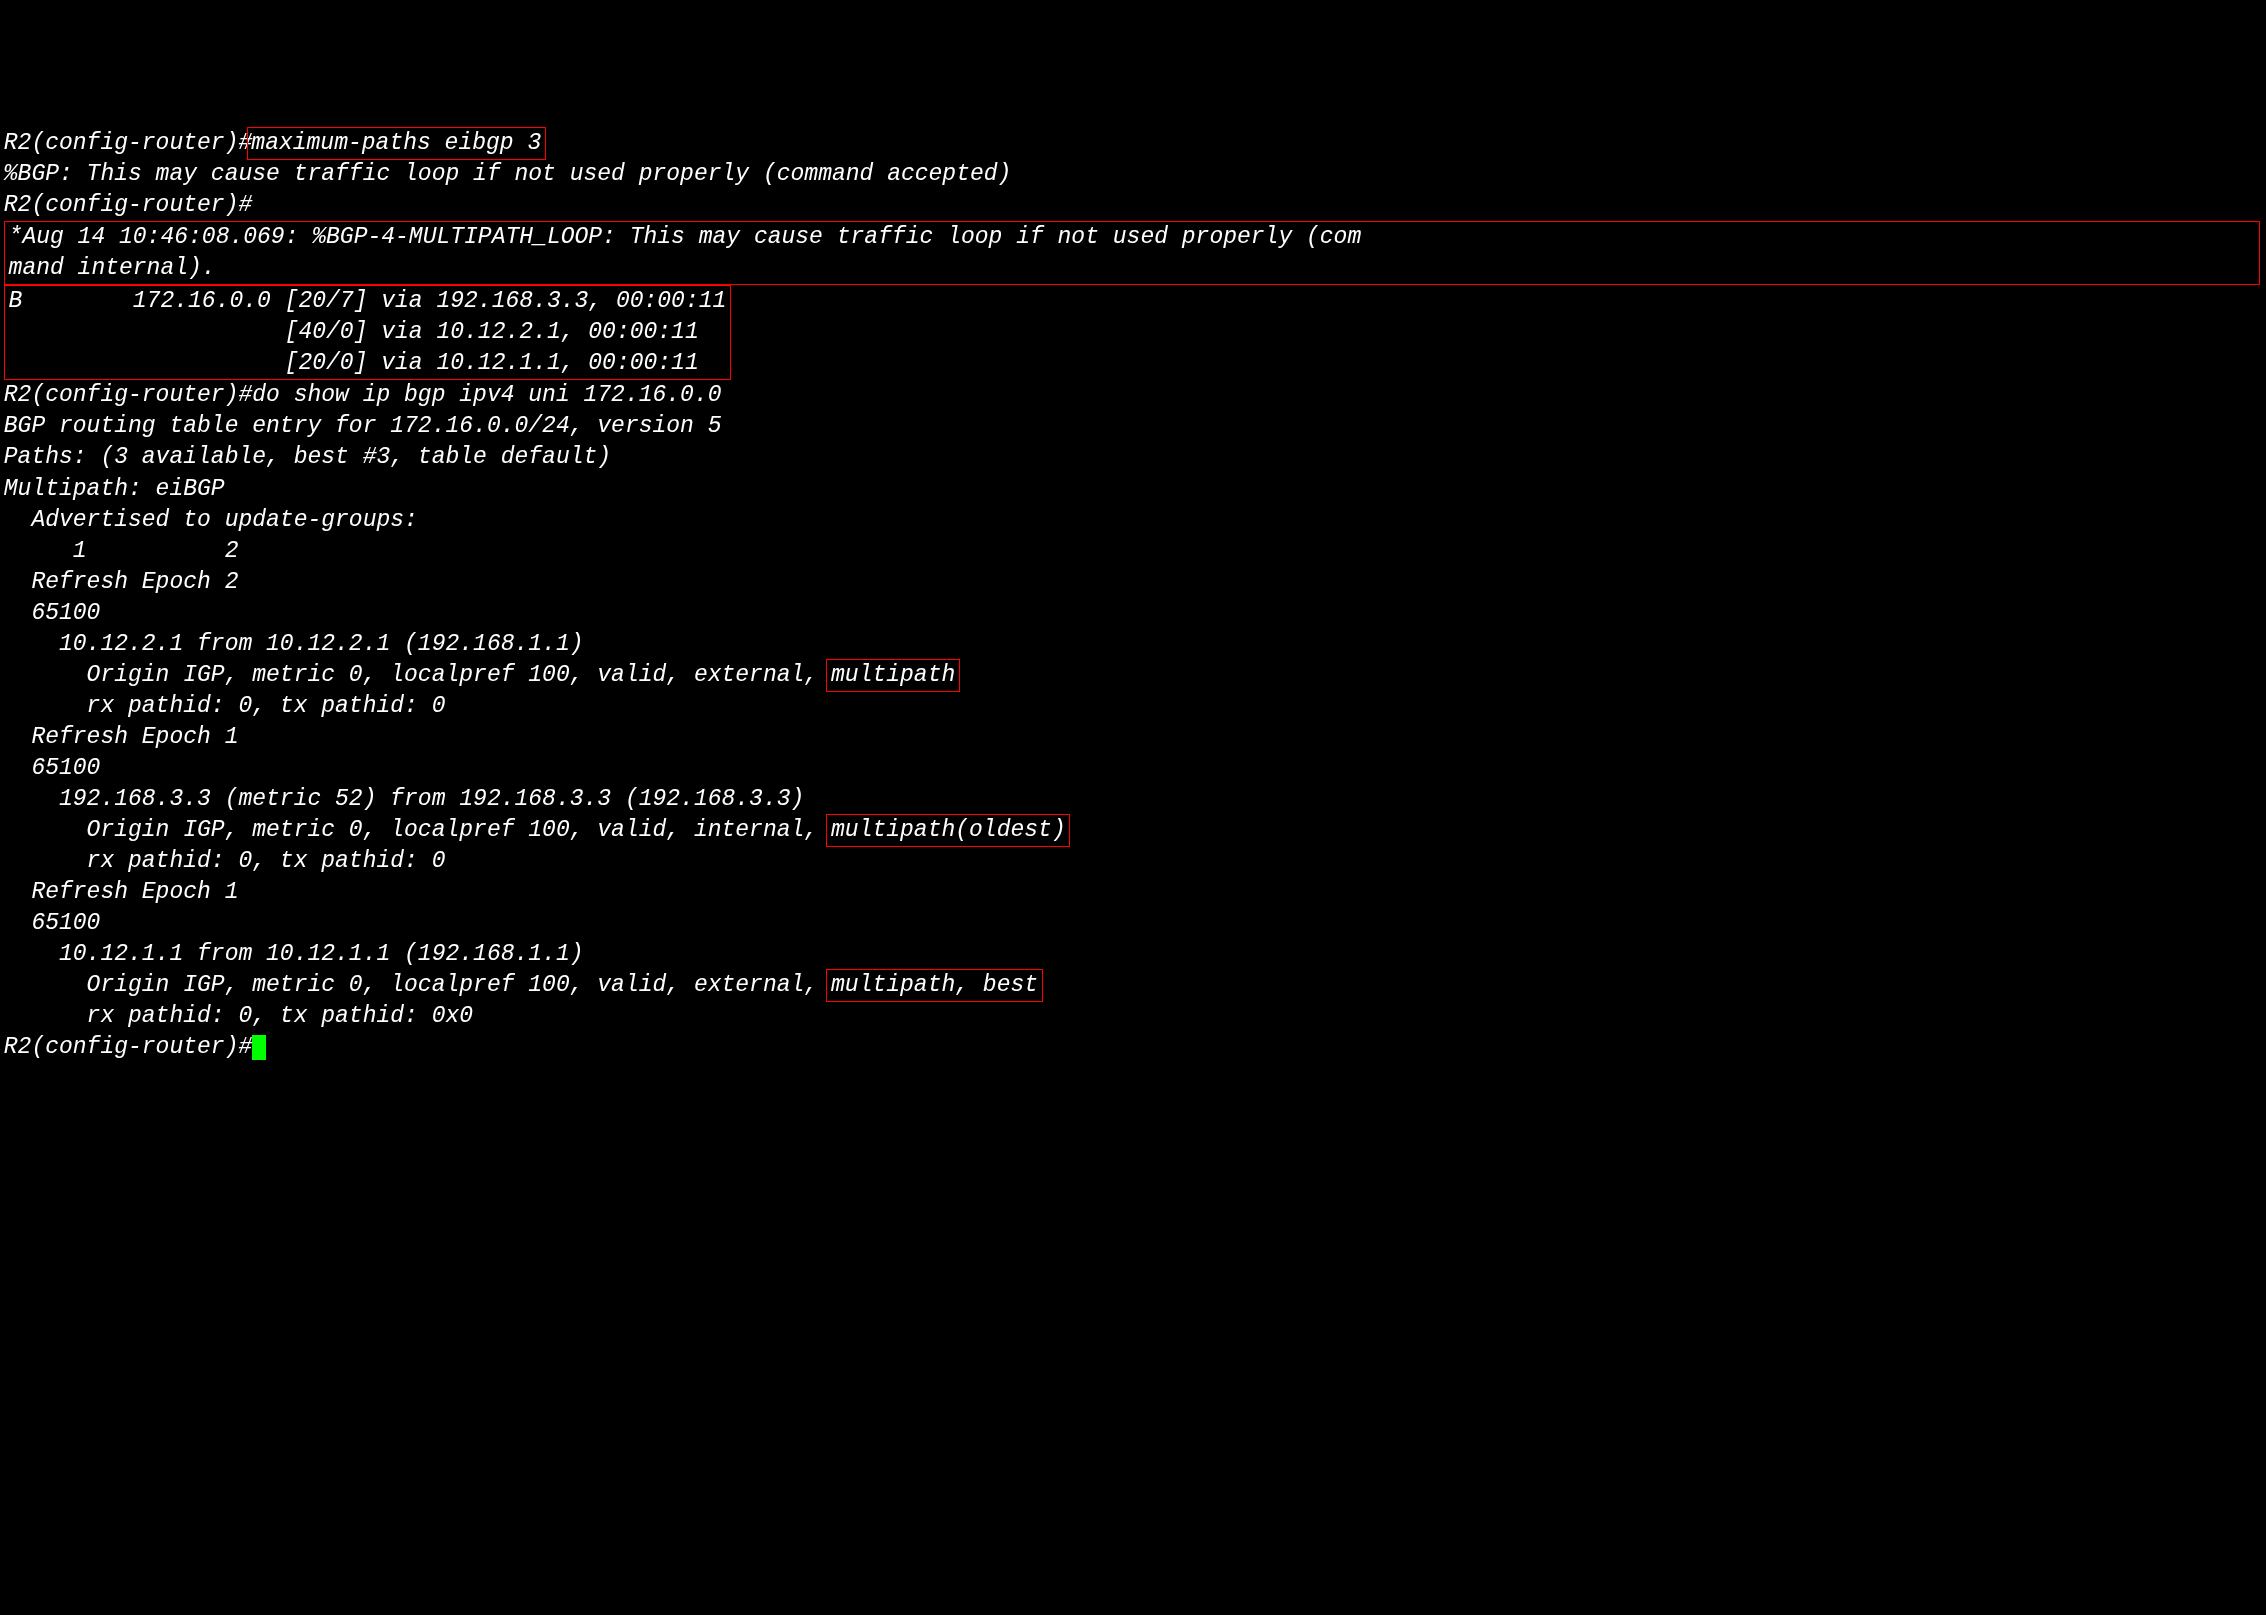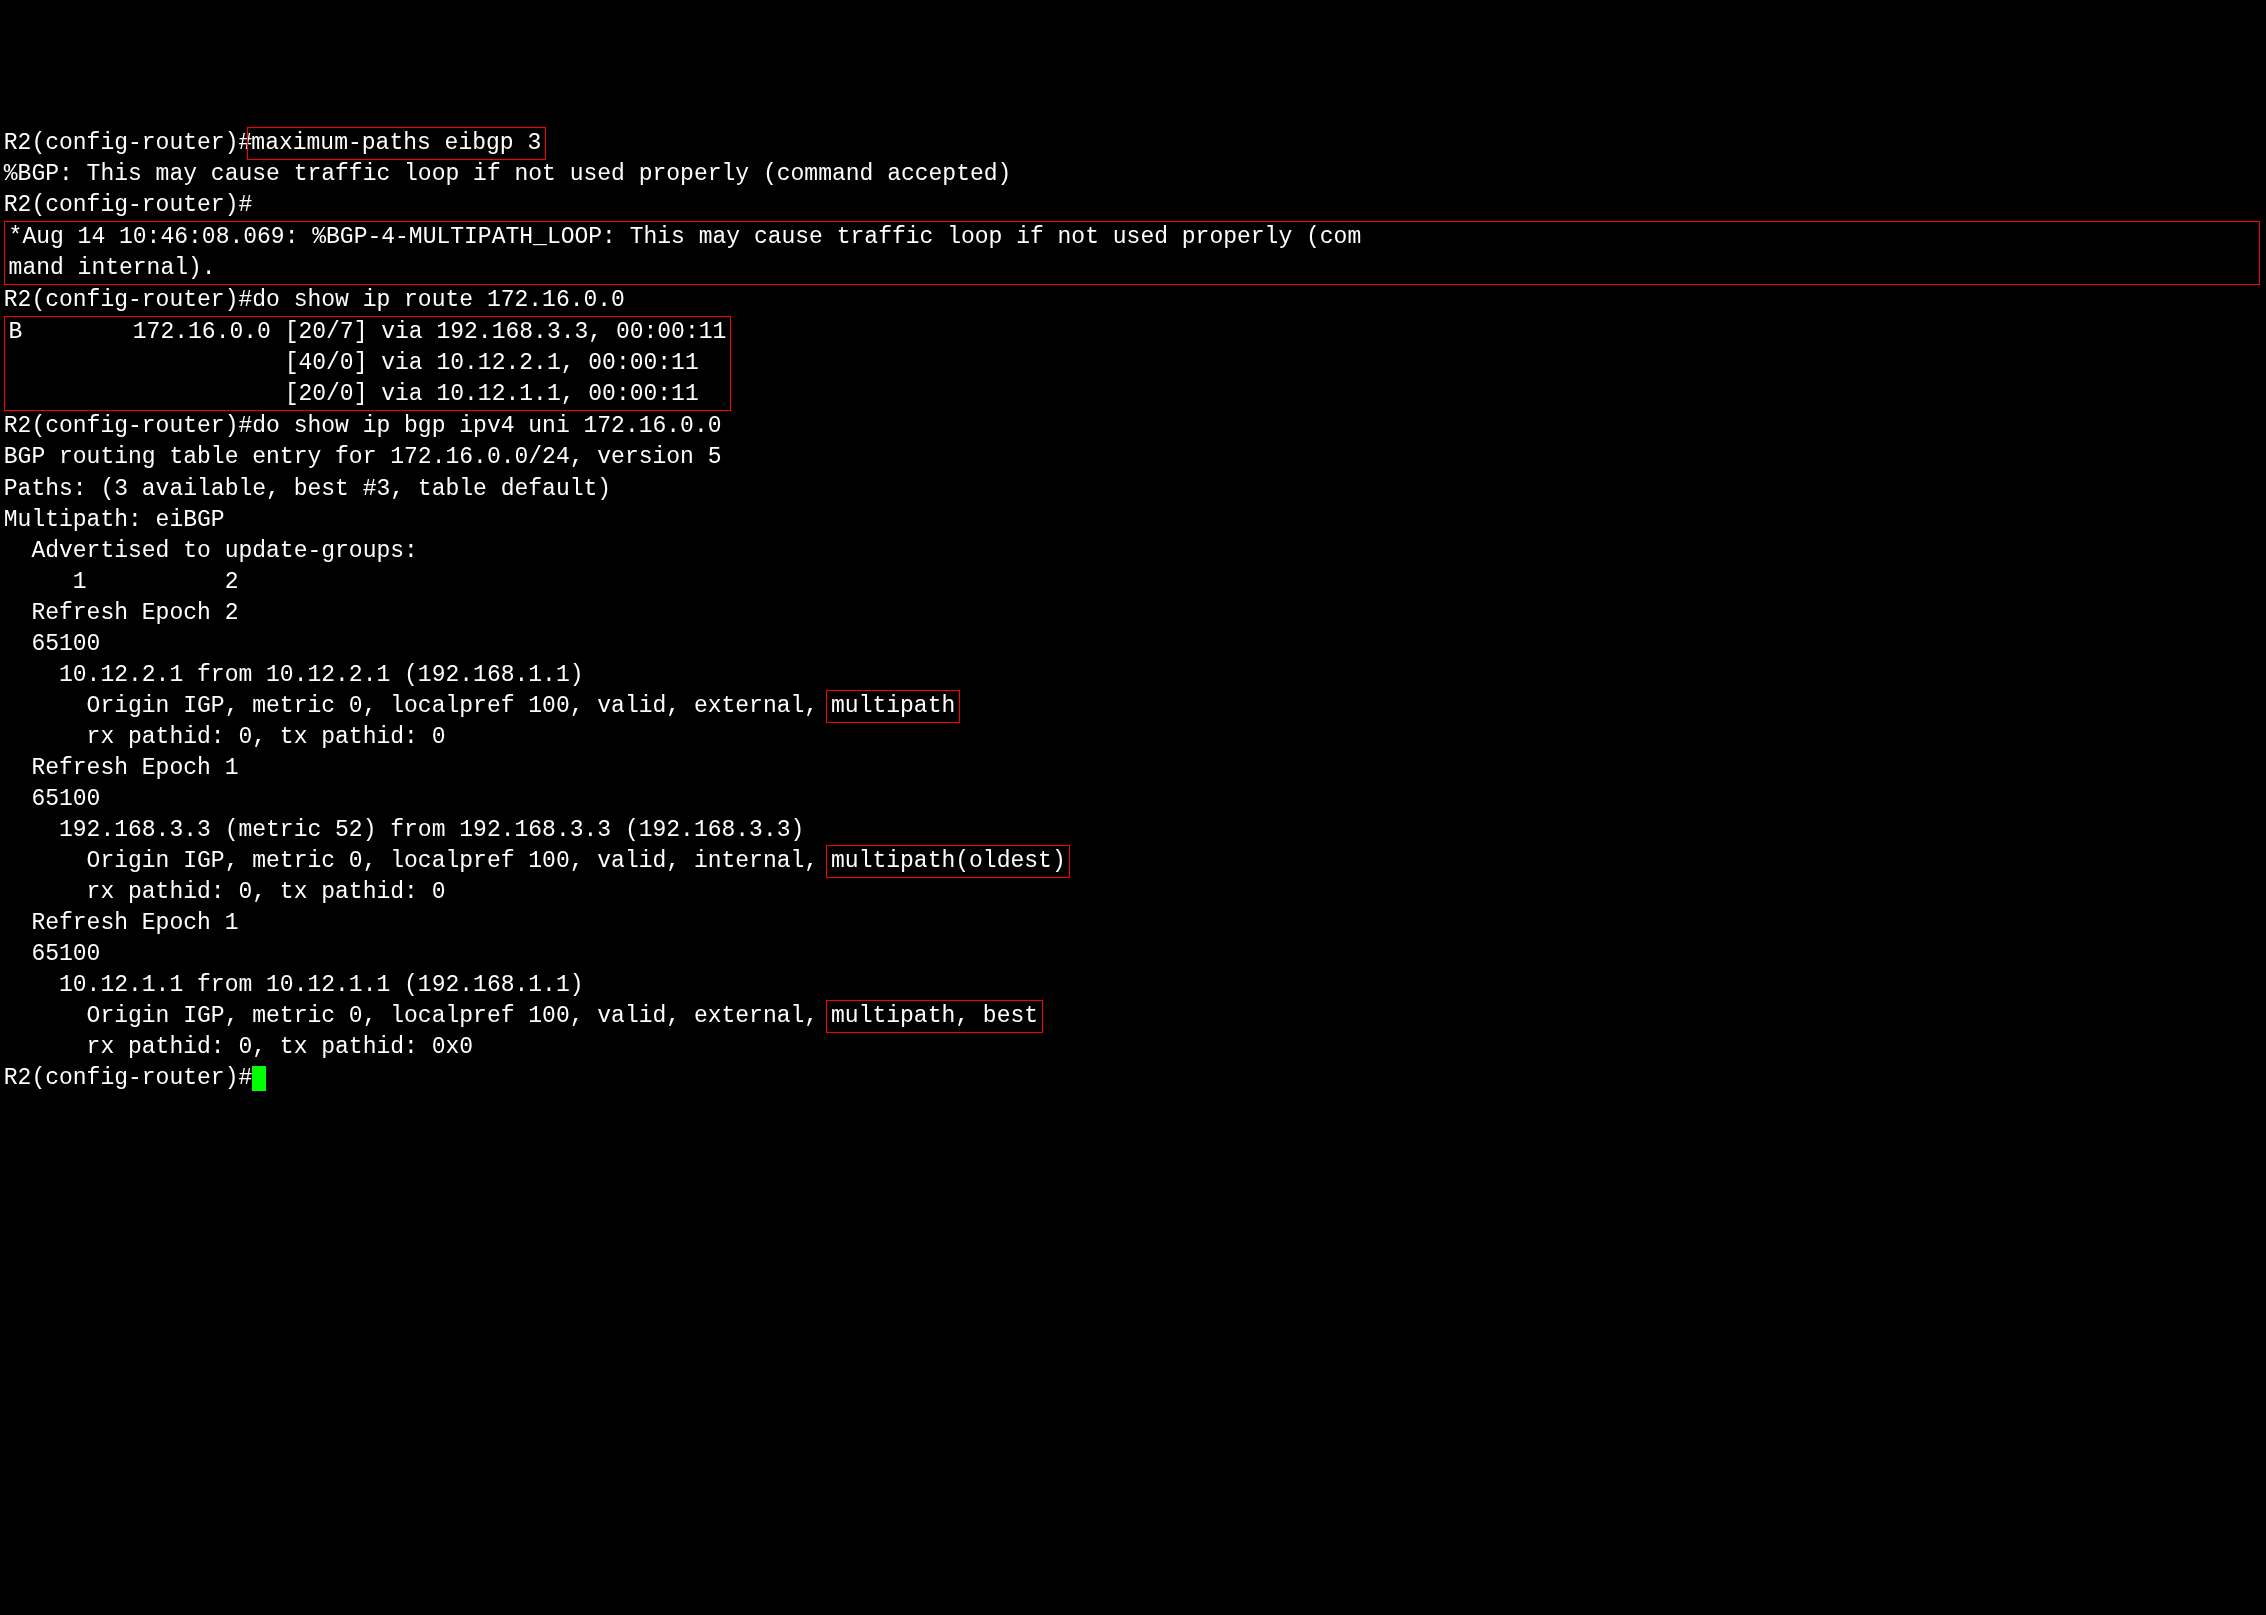--- a/index.html
+++ b/index.html
@@ -21,32 +21,33 @@
     .cursor {
       background-color: #00ff00;
       display: inline-block;
       width: 13.3px;
       height: 25px;
       vertical-align: text-bottom;
     }
     .line {
       display: block;
       min-height: 1.35em;
+      font-style: italic;
     }
     .multiline-box {
       border: 1.9px solid #ff0000;
       display: inline-block;
       padding: 0 3.8px;
     }
   </style>
 </head>
 <body>
 
 
 
 <div><span class="line"><span>R2(config-router)#</span><span class="highlight-box">maximum-paths eibgp 3</span></span><span class="line">%BGP: This may cause traffic loop if not used properly (command accepted)</span><span class="line">R2(config-router)#</span><span class="line"><span class="multiline-box" style="width:calc(100% - 11.4px);"><span>*Aug 14 10:46:08.069: %BGP-4-MULTIPATH_LOOP: This may cause traffic loop if not used properly (com</span>
-<span>mand internal).</span></span></span><span class="line">R2(config-router)#do show ip route 172.16.0.0</span><span class="line"><span class="multiline-box"><span>B        172.16.0.0 [20/7] via 192.168.3.3, 00:00:11</span>
+<span>mand internal).</span></span></span><span class="line"><span class="multiline-box"><span>B        172.16.0.0 [20/7] via 192.168.3.3, 00:00:11</span>
 <span>                    [40/0] via 10.12.2.1, 00:00:11</span>
 <span>                    [20/0] via 10.12.1.1, 00:00:11</span></span></span><span class="line">R2(config-router)#do show ip bgp ipv4 uni 172.16.0.0</span><span class="line">BGP routing table entry for 172.16.0.0/24, version 5</span><span class="line">Paths: (3 available, best #3, table default)</span><span class="line">Multipath: eiBGP</span><span class="line">  Advertised to update-groups:</span><span class="line">     1          2</span><span class="line">  Refresh Epoch 2</span><span class="line">  65100</span><span class="line">    10.12.2.1 from 10.12.2.1 (192.168.1.1)</span><span class="line"><span>      Origin IGP, metric 0, localpref 100, valid, external, </span><span class="highlight-box">multipath</span></span><span class="line">      rx pathid: 0, tx pathid: 0</span><span class="line">  Refresh Epoch 1</span><span class="line">  65100</span><span class="line">    192.168.3.3 (metric 52) from 192.168.3.3 (192.168.3.3)</span><span class="line"><span>      Origin IGP, metric 0, localpref 100, valid, internal, </span><span class="highlight-box">multipath(oldest)</span></span><span class="line">      rx pathid: 0, tx pathid: 0</span><span class="line">  Refresh Epoch 1</span><span class="line">  65100</span><span class="line">    10.12.1.1 from 10.12.1.1 (192.168.1.1)</span><span class="line"><span>      Origin IGP, metric 0, localpref 100, valid, external, </span><span class="highlight-box">multipath, best</span></span><span class="line">      rx pathid: 0, tx pathid: 0x0</span><span class="line"><span>R2(config-router)#</span><span class="cursor"></span></span></div>
 
 
 
 
 
 </body></html>

